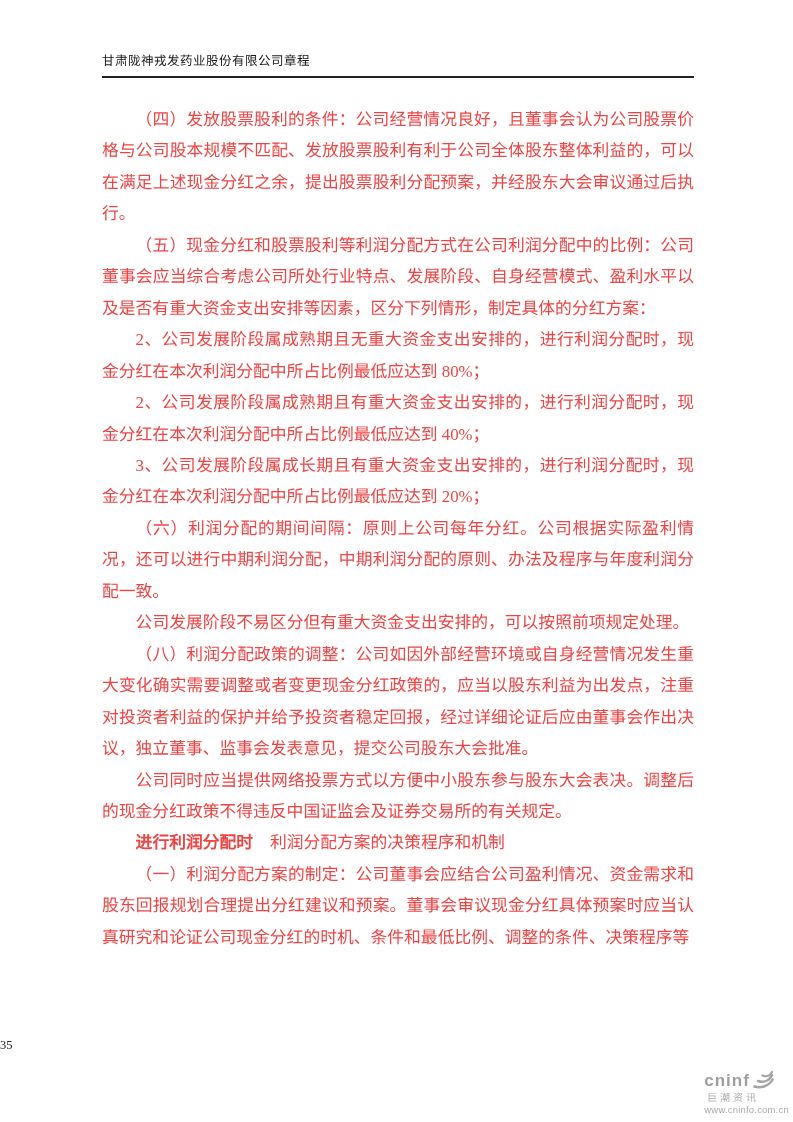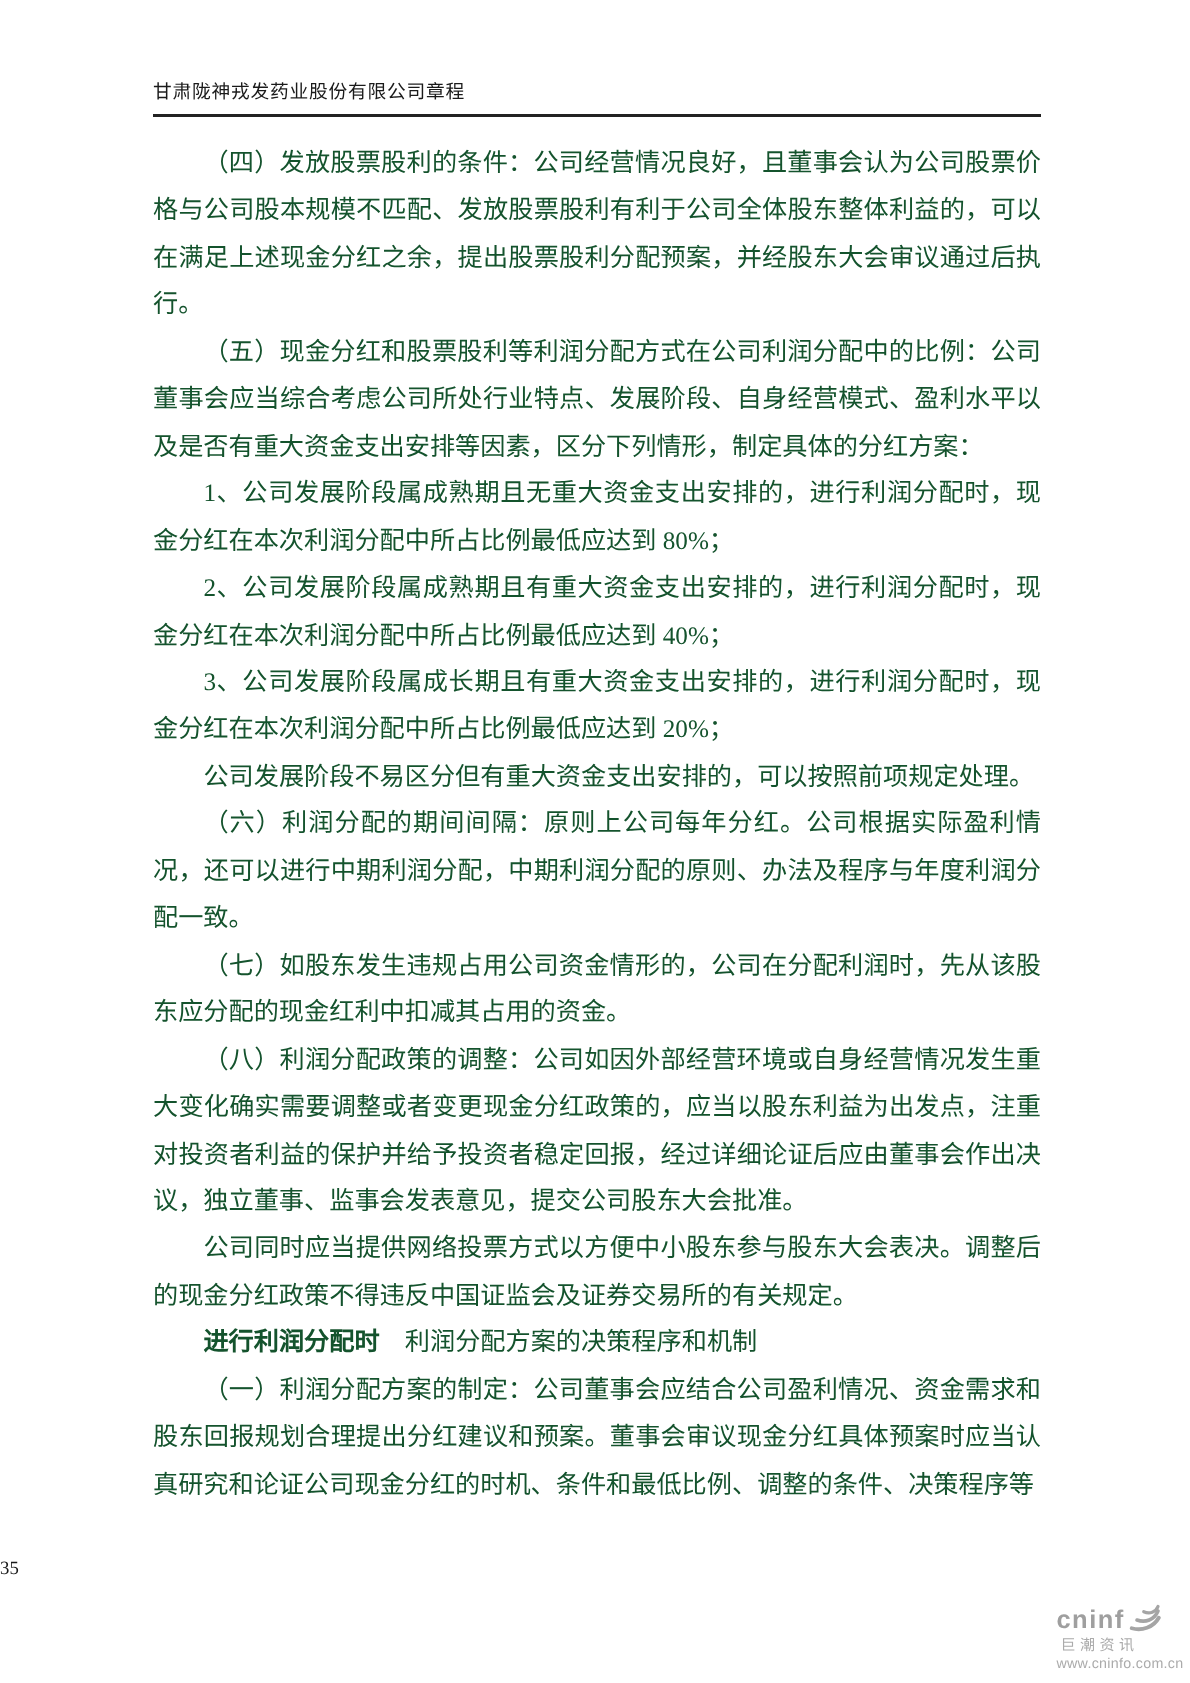--- a/index.html
+++ b/index.html
@@ -25,26 +25,26 @@
     font-size: 12.5px;
     letter-spacing: 0.5px;
     color: #1a1a1a;
     padding-bottom: 7px;
     border-bottom: 2px solid #222222;
   }
   
   .doc-body {
     position: absolute;
     left: 102px;
-    top: 93px;
+    top: 104px;
     width: 592px;
     font-size: 16.8px;
     line-height: 31.45px;
     text-align: justify;
-    color: #14532d;
+    color: #ef4444;
   }
   .doc-body p {
     margin: 0;
     padding: 0;
     text-indent: 2em;
   }
   .article-number {
     font-weight: bold;
     margin-right: 1em;
   }
@@ -95,26 +95,25 @@
 </head>
 <body>
 
 <div class="page">
 
   <div class="doc-header">甘肃陇神戎发药业股份有限公司章程</div>
 
   <div class="doc-body">
     <p>（四）发放股票股利的条件：公司经营情况良好，且董事会认为公司股票价格与公司股本规模不匹配、发放股票股利有利于公司全体股东整体利益的，可以在满足上述现金分红之余，提出股票股利分配预案，并经股东大会审议通过后执行。</p>
     <p>（五）现金分红和股票股利等利润分配方式在公司利润分配中的比例：公司董事会应当综合考虑公司所处行业特点、发展阶段、自身经营模式、盈利水平以及是否有重大资金支出安排等因素，区分下列情形，制定具体的分红方案：</p>
-    <p>1、公司发展阶段属成熟期且无重大资金支出安排的，进行利润分配时，现金分红在本次利润分配中所占比例最低应达到 80%；</p>
+    <p>2、公司发展阶段属成熟期且无重大资金支出安排的，进行利润分配时，现金分红在本次利润分配中所占比例最低应达到 80%；</p>
     <p>2、公司发展阶段属成熟期且有重大资金支出安排的，进行利润分配时，现金分红在本次利润分配中所占比例最低应达到 40%；</p>
     <p>3、公司发展阶段属成长期且有重大资金支出安排的，进行利润分配时，现金分红在本次利润分配中所占比例最低应达到 20%；</p>
+    <p>（六）利润分配的期间间隔：原则上公司每年分红。公司根据实际盈利情况，还可以进行中期利润分配，中期利润分配的原则、办法及程序与年度利润分配一致。</p>
     <p>公司发展阶段不易区分但有重大资金支出安排的，可以按照前项规定处理。</p>
-    <p>（六）利润分配的期间间隔：原则上公司每年分红。公司根据实际盈利情况，还可以进行中期利润分配，中期利润分配的原则、办法及程序与年度利润分配一致。</p>
-    <p>（七）如股东发生违规占用公司资金情形的，公司在分配利润时，先从该股东应分配的现金红利中扣减其占用的资金。</p>
     <p>（八）利润分配政策的调整：公司如因外部经营环境或自身经营情况发生重大变化确实需要调整或者变更现金分红政策的，应当以股东利益为出发点，注重对投资者利益的保护并给予投资者稳定回报，经过详细论证后应由董事会作出决议，独立董事、监事会发表意见，提交公司股东大会批准。</p>
     <p>公司同时应当提供网络投票方式以方便中小股东参与股东大会表决。调整后的现金分红政策不得违反中国证监会及证券交易所的有关规定。</p>
     <p><span class="article-number">进行利润分配时</span><span>利润分配方案的决策程序和机制</span></p>
     <p>（一）利润分配方案的制定：公司董事会应结合公司盈利情况、资金需求和股东回报规划合理提出分红建议和预案。董事会审议现金分红具体预案时应当认真研究和论证公司现金分红的时机、条件和最低比例、调整的条件、决策程序等</p>
   </div>
 
   <div class="page-number">35</div>
 
   <div class="cninfo-logo">
     <div class="cninfo-row">

